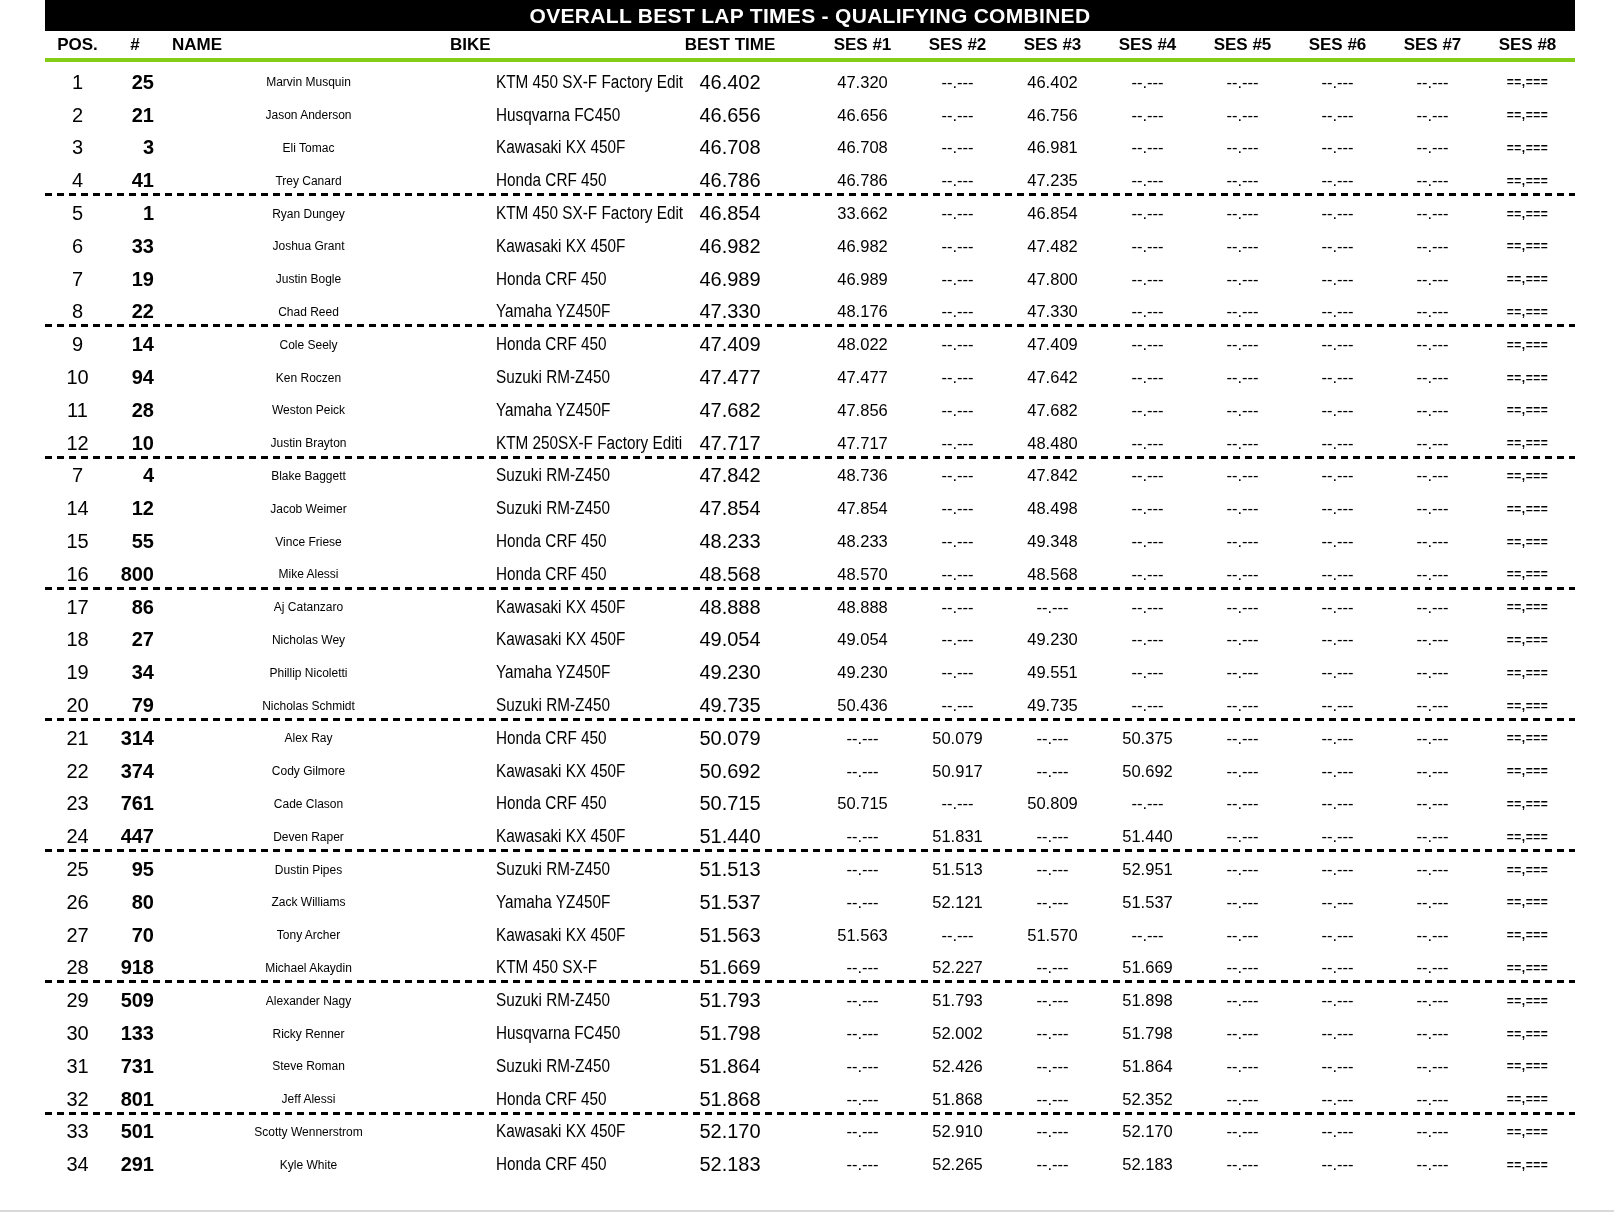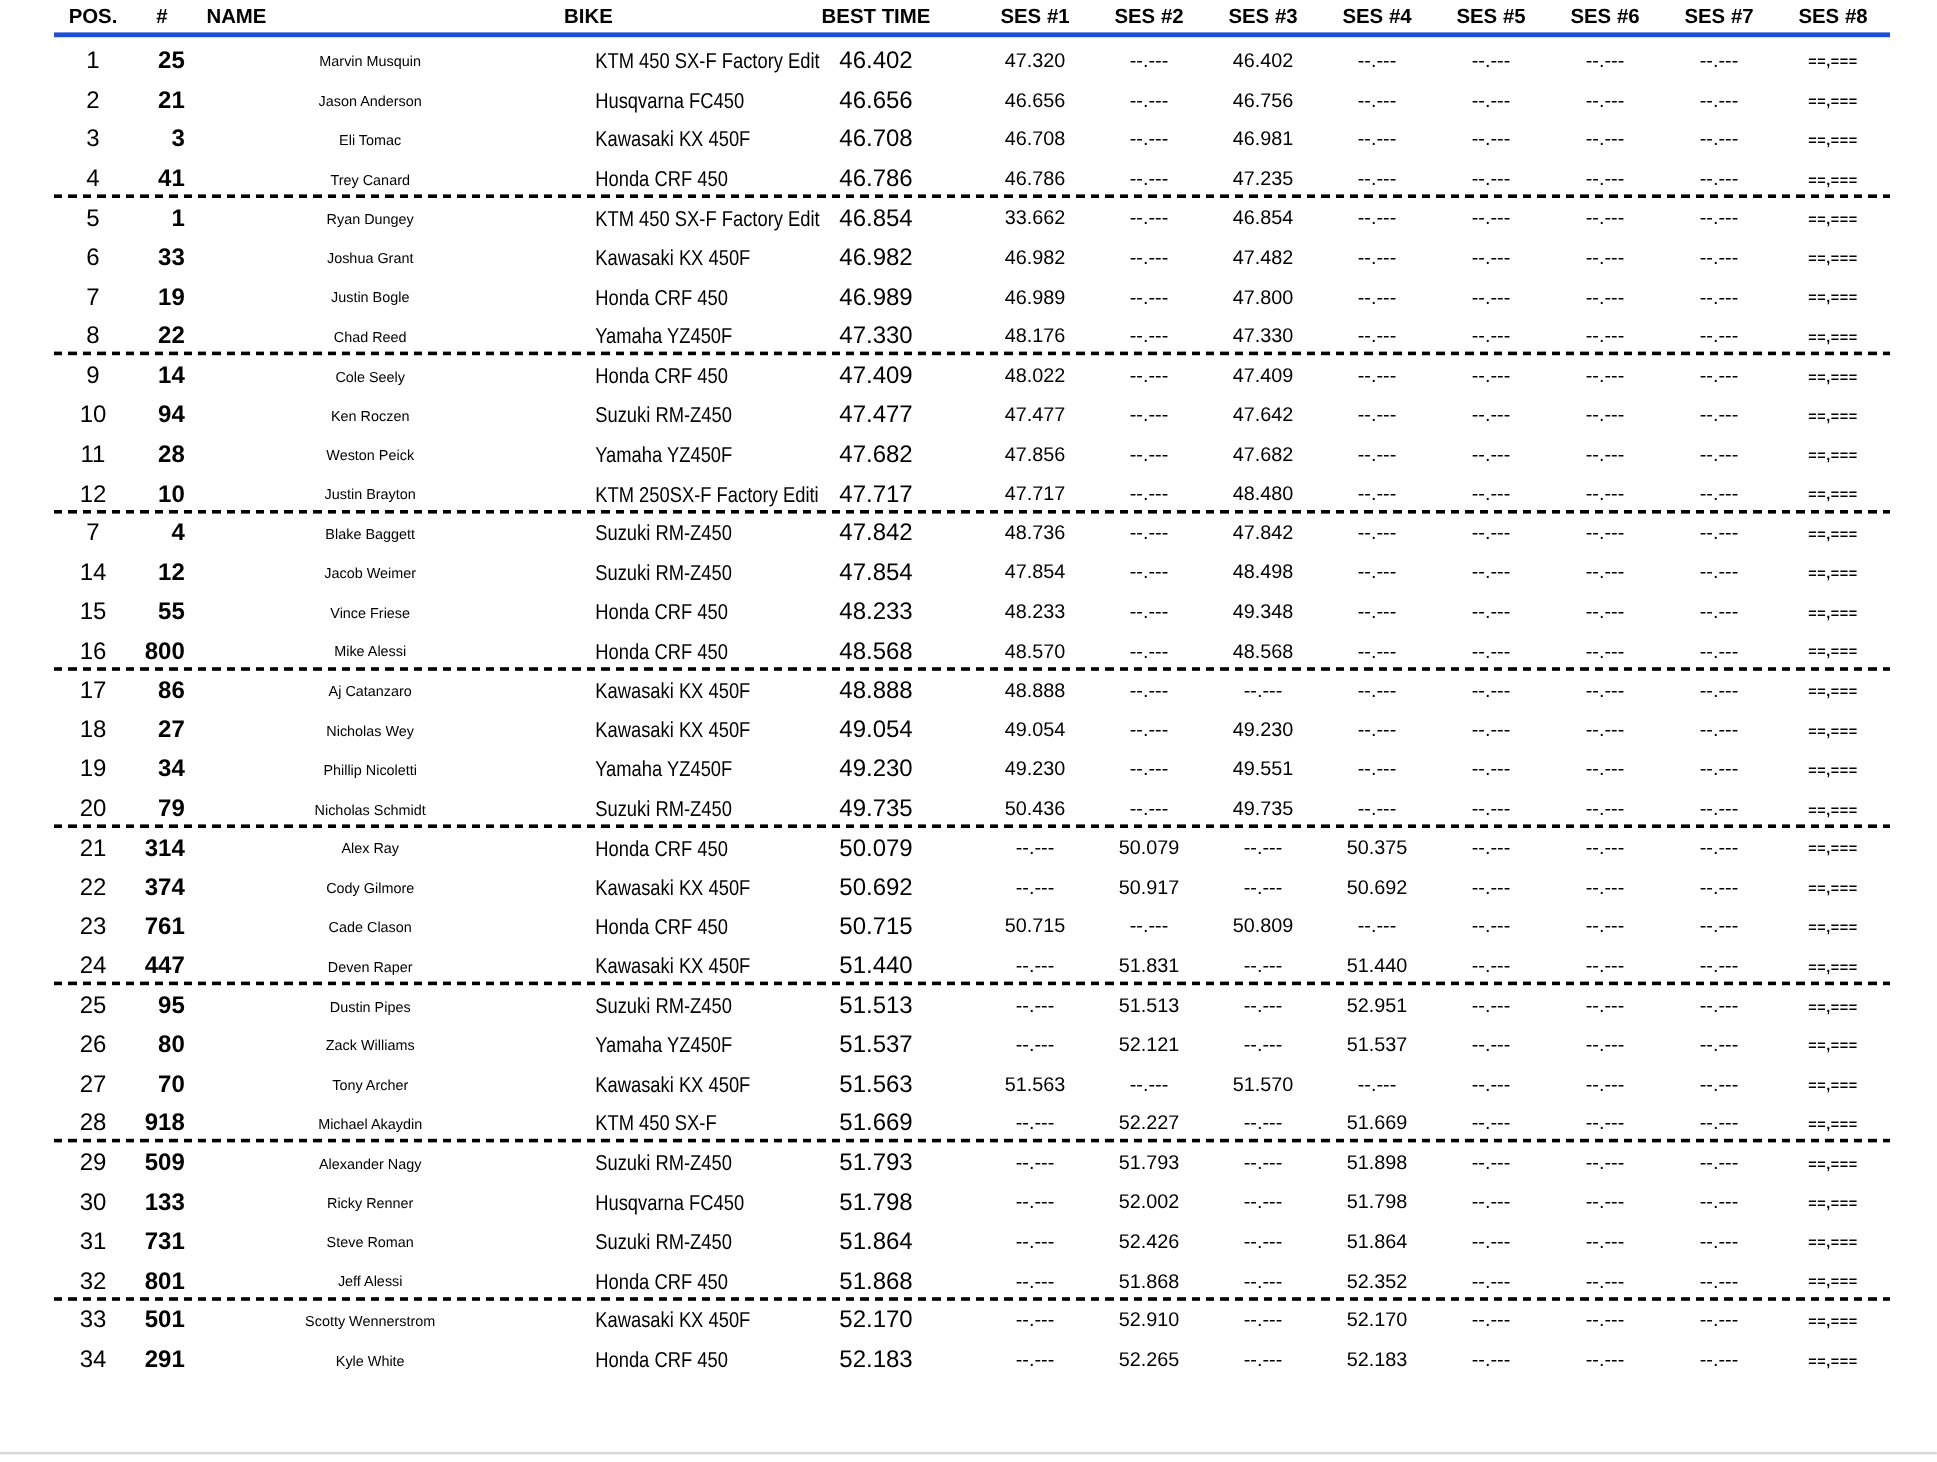--- a/index.html
+++ b/index.html
@@ -6,25 +6,25 @@
   html,body { width:1614px; height:1218px; background:#ffffff; overflow:hidden;
               font-family:"Liberation Sans", sans-serif; color:#000; }
   .sheet { position:absolute; left:45px; top:0; width:1530px; }
 
   .titlebar { height:31px; background:#000; display:flex; align-items:center; justify-content:center; }
   .titlebar span { color:#fff; font-weight:bold; font-size:21px; letter-spacing:0.3px; }
 
   .grid { display:grid;
           grid-template-columns:65px 50px 285px 215px 140px 15px repeat(8, 95px); }
 
-  .thead { height:31px; border-bottom:4px solid #1d4ed8; align-items:center; }
+  .thead { height:31px; border-bottom:4px solid #84cc16; align-items:center; }
   .thead .h { font-weight:bold; font-size:17px; text-align:center; white-space:nowrap; }
   .thead .h-name, .thead .h-bike { text-align:left; }
   .thead .h-name { padding-left:12px; }
-  .thead .h-bike { padding-left:5px;margin-left:20px; }
+  .thead .h-bike { padding-left:5px; }
 
   .tbody { padding-top:4px; }
   .row { height:32.8px; align-items:center; position:relative; }
   .c { white-space:nowrap; overflow:visible; }
   .pos  { text-align:center; font-size:20px; }
   .num  { text-align:right; padding-right:6px; font-size:20px; font-weight:bold; }
   .name { text-align:center; padding-left:12px; font-size:12px; }
   .bike { text-align:left; padding-left:5px; font-size:18px;margin-left:46px; }
   .bike .cond { display:inline-block; transform:scaleX(0.85); transform-origin:left center; }
   .best { text-align:center; font-size:20px; }
@@ -34,20 +34,23 @@
   .row.sep::after { content:""; position:absolute; left:0; right:0; bottom:1px; height:3px;
     background:repeating-linear-gradient(90deg,#000 0 7px,transparent 7px 12px); }
 
   .bottom-edge { position:absolute; left:0; top:1210px; width:1614px; height:2px; background:#d9d9d9; }
 </style>
 </head>
 <body>
 
 <div class="sheet">
 
+  <div class="titlebar">
+    <span>OVERALL BEST LAP TIMES - QUALIFYING COMBINED</span>
+  </div>
 
   <div class="thead grid">
     <span class="h">POS.</span>
     <span class="h">#</span>
     <span class="h h-name">NAME</span>
     <span class="h h-bike">BIKE</span>
     <span class="h">BEST TIME</span>
     <span class="h"></span>
     <span class="h">SES #1</span>
     <span class="h">SES #2</span>

